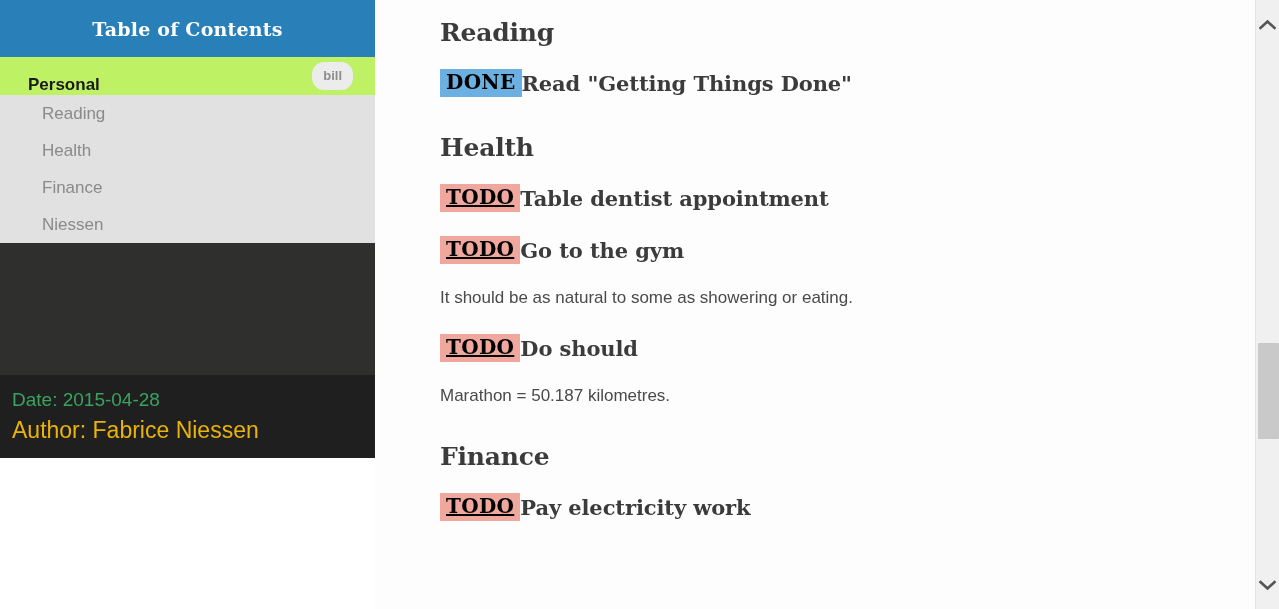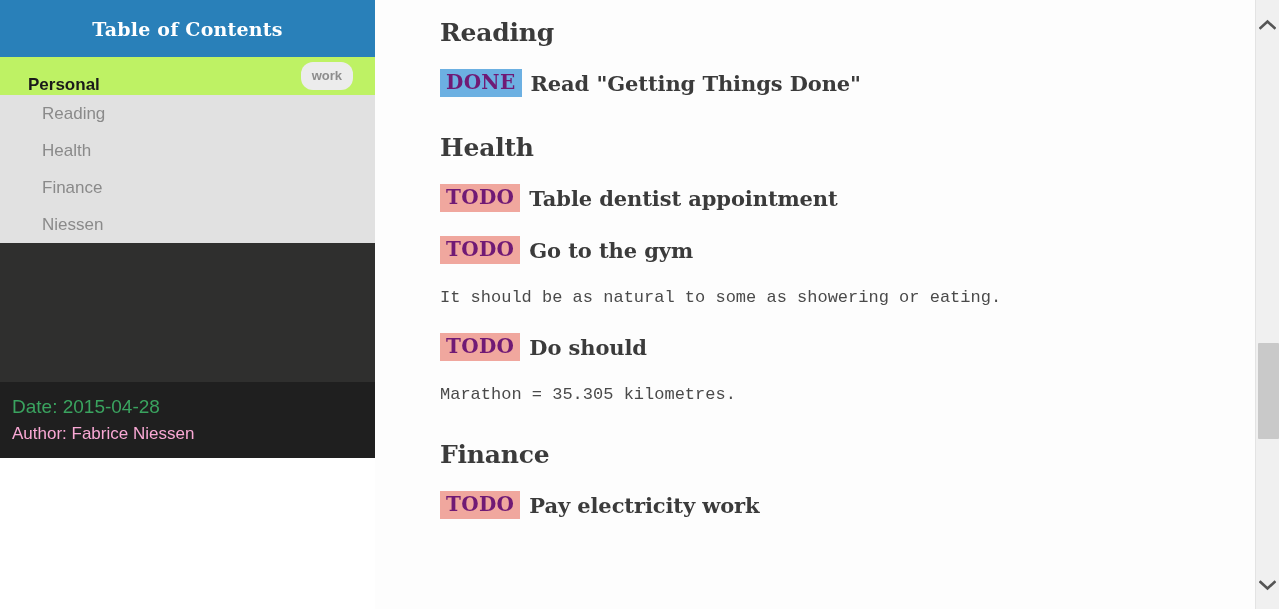--- a/index.html
+++ b/index.html
@@ -104,22 +104,22 @@
     padding-top: 14px;
   }
 
   .footer-date {
     color: #3aa35f;
     font-size: 19px;
     padding: 0 16px 6px 0;
   }
 
   .footer-author {
-    color: #f9a8d4;
-    font-size: 17px;
+    color: #eab308;
+    font-size: 23px;
   }
 
   
   .content {
     position: relative;
     flex: 1;
     height: 609px;
     background: #fdfdfd;
     padding: 0 0 0 65px;
     overflow: hidden;
@@ -142,40 +142,39 @@
     position: relative;
     display: flex;
     align-items: center;
     margin: 0 0 24px 0;
   }
 
   .kw {
     font-family: "DejaVu Serif", "Liberation Serif", serif;
     font-weight: bold;
     font-size: 20px;
-    color: #701a75;
+    color: #000000;
     padding: 2px 6px 3px 6px;
     line-height: 1.15;
     letter-spacing: 0.3px;
-    margin-right: 9px;
-  }
-
-  .kw-todo { background: #f0a79e; }
+  }
+
+  .kw-todo { background: #f0a79e; text-decoration: underline; }
   .kw-done { background: #6cb0e2; }
 
   .task-title {
     font-family: "DejaVu Serif", "Liberation Serif", serif;
     font-weight: bold;
     font-size: 21px;
     color: #3b3b3b;
     letter-spacing: -0.1px;
   }
 
   .para {
-    font-family: Liberation Mono, monospace;
+    font-family: Liberation Sans, sans-serif;
     font-size: 17px;
     color: #4a4a4a;
     margin: 4px 0 26px 0;
   }
 
   
   .scrollbar {
     position: absolute;
     top: 0;
     right: 0;
@@ -217,21 +216,21 @@
 
   <div class="sidebar">
 
     <div class="toc-header">
       <span>Table of Contents</span>
     </div>
 
     <div class="toc-list" id="toc-list">
         <div class="toc-row level1 active">
           <span class="toc-row-label">Personal</span>
-          <span class="tag">work</span>
+          <span class="tag">bill</span>
         </div>
         <div class="toc-row level2">
           <span class="toc-row-label">Reading</span>
         </div>
         <div class="toc-row level2">
           <span class="toc-row-label">Health</span>
         </div>
         <div class="toc-row level2">
           <span class="toc-row-label">Finance</span>
         </div>
@@ -263,21 +262,21 @@
         </div>
         <div class="task">
           <span class="kw kw-todo">TODO</span>
           <span class="task-title">Go to the gym</span>
         </div>
         <div class="para">It should be as natural to some as showering or eating.</div>
         <div class="task">
           <span class="kw kw-todo">TODO</span>
           <span class="task-title">Do should</span>
         </div>
-        <div class="para">Marathon = 35.305 kilometres.</div>
+        <div class="para">Marathon = 50.187 kilometres.</div>
         <div class="h2 spaced">Finance</div>
         <div class="task">
           <span class="kw kw-todo">TODO</span>
           <span class="task-title">Pay electricity work</span>
         </div>
       </div>
   </div>
 
   <div class="scrollbar">
     <div class="sb-btn sb-up">

